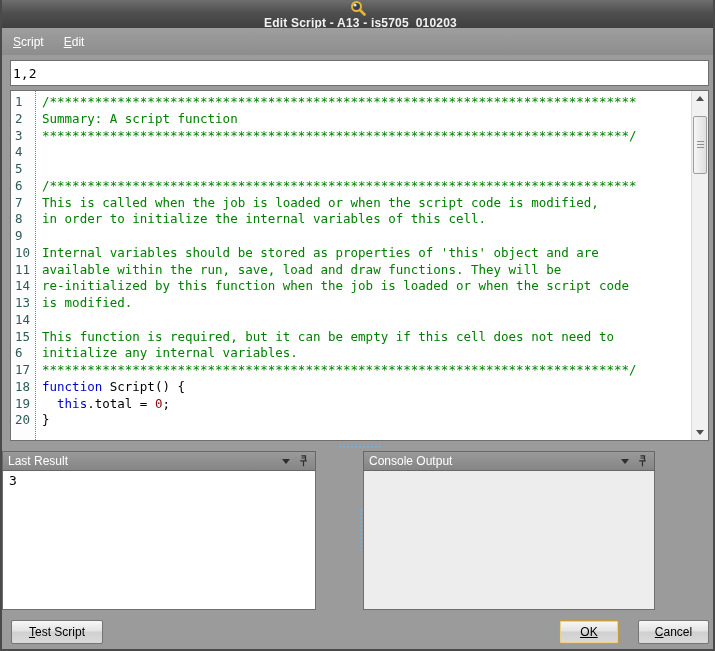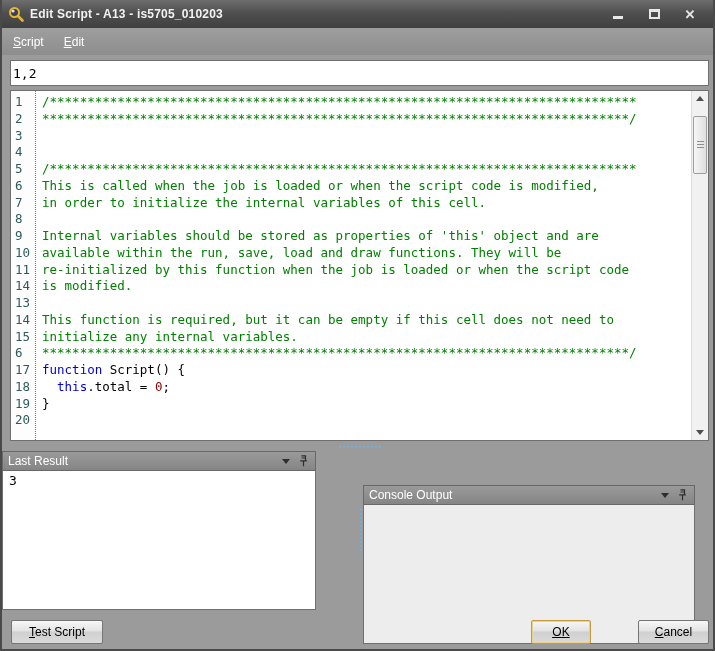--- a/index.html
+++ b/index.html
@@ -3,21 +3,21 @@
 <meta charset="utf-8">
 <style>
   * { margin:0; padding:0; box-sizing:border-box; }
   html,body { width:715px; height:651px; background:#9b9b9b; font-family:"Liberation Sans", sans-serif; }
   .window { position:relative; width:715px; height:651px; background:#9b9b9b;
             border:2px solid #4a4a4a; border-top:none; outline:1px solid #2c2c2c; overflow:hidden; }
 
   
   .titlebar { position:absolute; left:-2px; right:-2px; top:0; height:28px;
               background:linear-gradient(#6e6e6e,#4f4f4f 45%,#404040);
-              display:flex; align-items:center; padding:0 8px; color:#f2f2f2; }
+              display:flex; align-items:center; padding:0 8px; color:#f2f2f2;flex-direction:column; }
   .title-text { font-size:12px; font-weight:600; margin-left:6px; letter-spacing:.2px; }
   .win-controls { margin-left:auto; display:flex; align-items:center; gap:14px; padding-right:6px; }
   .wc { width:22px; height:18px; display:flex; align-items:center; justify-content:center; cursor:default; }
   .glyph-min { width:10px; height:3px; background:#e8e8e8; margin-top:6px; }
   .glyph-max { width:11px; height:10px; border:2px solid #e8e8e8; border-top-width:3px; }
   .glyph-close { color:#e8e8e8; font-size:13px; font-weight:bold; line-height:1; }
 
   
   .menubar { position:absolute; left:0; right:0; top:28px; height:27px;
              background:linear-gradient(#9e9e9e,#8d8d8d); display:flex; align-items:center;
@@ -58,37 +58,37 @@
   .hsplit { position:absolute; left:8px; top:443px; width:699px; height:7px;
             display:flex; align-items:center; justify-content:center; cursor:row-resize; }
   .hsplit .grip { width:42px; border-top:2px dotted #73aeda; }
   .vsplit { position:absolute; left:356px; top:451px; width:5px; height:158px;
             display:flex; align-items:center; justify-content:center; cursor:col-resize; }
   .vsplit .grip { height:42px; border-left:2px dotted #73aeda; }
 
   
   .panel { position:absolute; top:451px; height:159px; }
   .panel-lr { left:0; width:314px; }
-  .panel-co { left:361px; width:332px;margin-top:34px; }
+  .panel-co { left:361px; width:292px; }
   .panel-header { height:20px; background:linear-gradient(#9a9a9a,#858585); border:1px solid #686868;
                   display:flex; align-items:center; padding:0 5px; color:#ffffff; font-size:12px; }
   .ph-icons { margin-left:auto; display:flex; align-items:center; gap:9px; padding-right:2px; }
   .chev { width:0; height:0; border-left:4px solid transparent; border-right:4px solid transparent; border-top:5px solid #2e2e2e; }
   .pin svg { display:block; }
   .panel-body { position:absolute; left:0; right:0; top:20px; bottom:0;
                 border:1px solid #6f6f6f; border-top:none; overflow:hidden; }
   .body-lr { background:#ffffff; font:13px "DejaVu Sans Mono", monospace; padding:2px 6px; color:#000; }
   .body-co { background:#ededed; }
 
   
   .btn { position:absolute; top:620px; height:24px; font-size:12px; color:#000;
          background:linear-gradient(#f7f7f7,#e3e3e3 45%,#d0d0d0 50%,#dadada);
          border:1px solid #757575; border-radius:2px; text-align:center; line-height:21px; cursor:default; }
   .btn-test { left:9px; width:92px; }
-  .btn-ok { left:529px; width:60px; border:1px solid #c79b3b; box-shadow:inset 0 0 0 1px #ecd18c;text-decoration:underline; }
+  .btn-ok { left:557px; width:60px; border:1px solid #c79b3b; box-shadow:inset 0 0 0 1px #ecd18c;text-decoration:underline; }
   .btn-cancel { left:636px; width:71px; }
 </style>
 </head>
 <body>
 
 <div class="window">
 
   <div class="titlebar">
     <span style="display:flex;">
       <svg width="16" height="16" viewBox="0 0 16 16">
@@ -136,20 +136,21 @@
         <div class="ln">14</div>
         <div class="ln">15</div>
         <div class="ln">6</div>
         <div class="ln">17</div>
         <div class="ln">18</div>
         <div class="ln">19</div>
         <div class="ln">20</div>
       </div>
     <div class="code">
         <div class="cl"><span class="tok-comment">/******************************************************************************</span></div>
+        <div class="cl"><span class="tok-comment">Summary: A script function</span></div>
         <div class="cl"><span class="tok-comment">******************************************************************************/</span></div>
         <div class="cl">&nbsp;</div>
         <div class="cl">&nbsp;</div>
         <div class="cl"><span class="tok-comment">/******************************************************************************</span></div>
         <div class="cl"><span class="tok-comment">This is called when the job is loaded or when the script code is modified,</span></div>
         <div class="cl"><span class="tok-comment">in order to initialize the internal variables of this cell.</span></div>
         <div class="cl">&nbsp;</div>
         <div class="cl"><span class="tok-comment">Internal variables should be stored as properties of 'this' object and are</span></div>
         <div class="cl"><span class="tok-comment">available within the run, save, load and draw functions. They will be</span></div>
         <div class="cl"><span class="tok-comment">re-initialized by this function when the job is loaded or when the script code</span></div>

